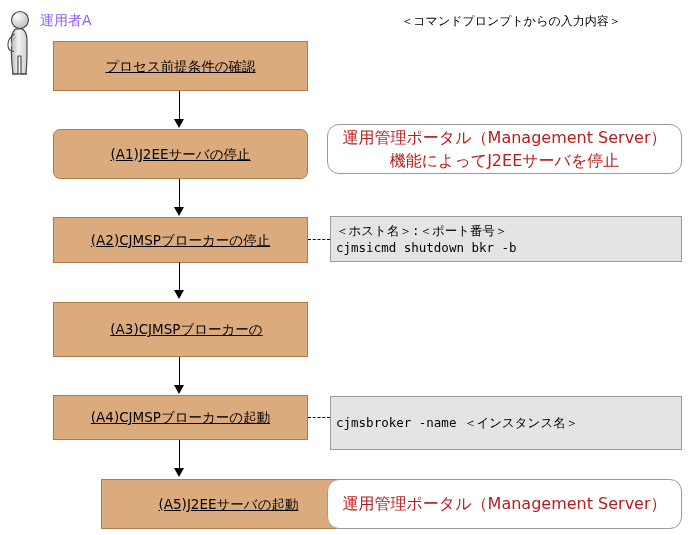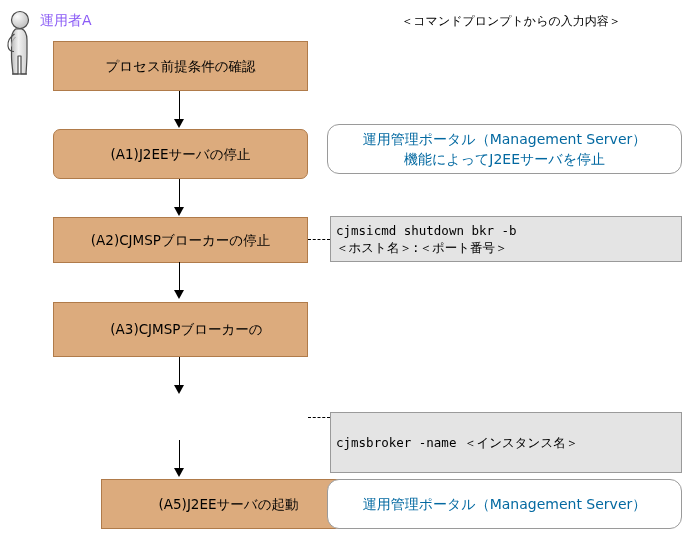--- a/index.html
+++ b/index.html
@@ -59,21 +59,21 @@
     background: #dcab7d;
     border: 1px solid #b07b4a;
     display: flex;
     align-items: center;
     justify-content: center;
     text-align: center;
     font-size: 13.5px;
     color: #000000;
     line-height: 1.35;
   }
-  .pbox .ptxt { display: block; }
+  .pbox .ptxt { display: block; text-decoration: underline; }
 
   
   .conn {
     position: absolute;
     left: 179px;
     width: 1px;
     background: #000000;
   }
   .arrowhead {
     position: absolute;
@@ -92,22 +92,22 @@
     width: 355px;
     box-sizing: border-box;
     background: #ffffff;
     border: 1px solid #9a9a9a;
     border-radius: 12px;
     display: flex;
     flex-direction: column;
     align-items: center;
     justify-content: center;
     text-align: center;
-    font-size: 14px;
-    color: #0369a1;
+    font-size: 16px;
+    color: #b91c1c;
     line-height: 1.45;
   }
 
   
   .note-cmd {
     position: absolute;
     left: 330px;
     width: 352px;
     box-sizing: border-box;
     background: #e4e4e4;
@@ -185,38 +185,41 @@
   <div class="conn" style="top:179px; height:29px;"></div>
   <div class="arrowhead" style="top:207px;"></div>
 
   <div class="pbox" style="top:217px; height:46px;">
     <span class="ptxt">(A2)CJMSPブローカーの停止</span>
   </div>
 
   <div class="dashed" style="left:308px; top:239px; width:22px;"></div>
 
   <div class="note-cmd" style="top:216px; height:46px;">
+    <span class="cline">＜ホスト名＞:＜ポート番号＞</span>
     <span class="cline">cjmsicmd shutdown bkr -b</span>
-    <span class="cline">＜ホスト名＞:＜ポート番号＞</span>
   </div>
 
   <div class="conn" style="top:262px; height:29px;"></div>
   <div class="arrowhead" style="top:290px;"></div>
 
   <div class="pbox" style="top:302px; height:55px; flex-direction:column;padding-left:12px;">
     <span class="ptxt">(A3)CJMSPブローカーの</span>
   </div>
 
   <div class="conn" style="top:357px; height:29px;"></div>
   <div class="arrowhead" style="top:385px;"></div>
 
+  <div class="pbox" style="top:395px; height:45px;">
+    <span class="ptxt">(A4)CJMSPブローカーの起動</span>
+  </div>
 
   <div class="dashed" style="left:308px; top:417px; width:22px;"></div>
 
-  <div class="note-cmd" style="top:412px; height:61px;">
+  <div class="note-cmd" style="top:396px; height:54px;">
     <span class="cline">cjmsbroker -name ＜インスタンス名＞</span>
   </div>
 
   <div class="conn" style="top:440px; height:29px;"></div>
   <div class="arrowhead" style="top:468px;"></div>
 
   <div class="pbox" style="top:479px; height:50px;margin-left:48px;">
     <span class="ptxt">(A5)J2EEサーバの起動</span>
   </div>
 

